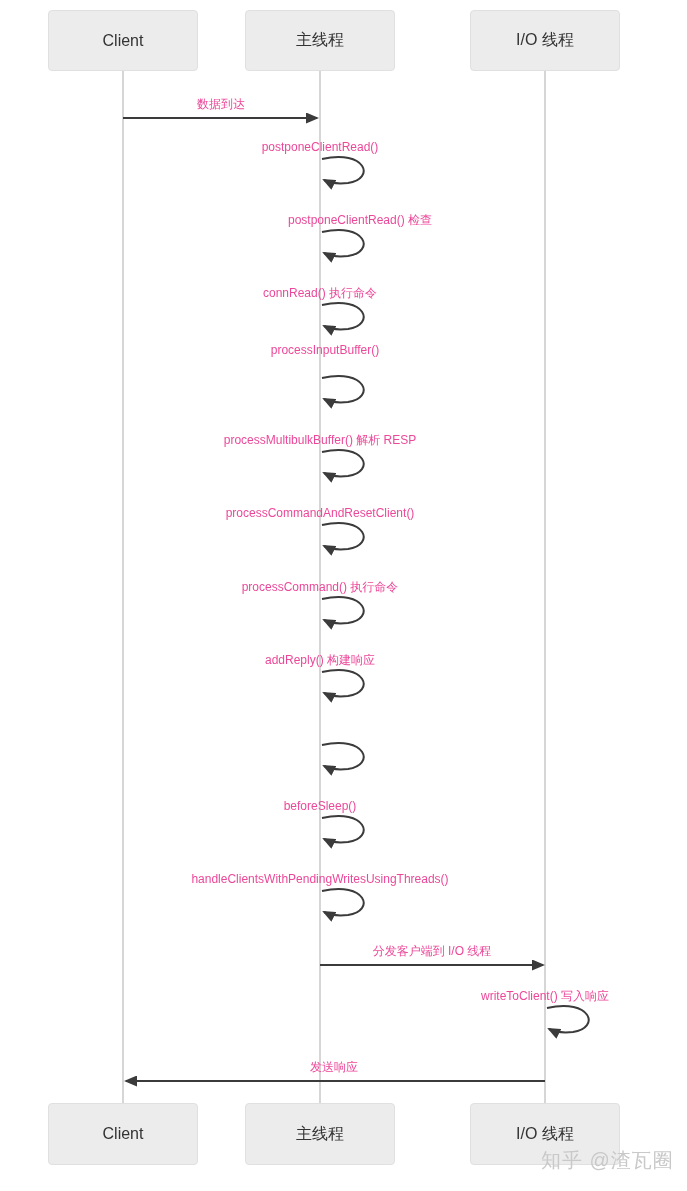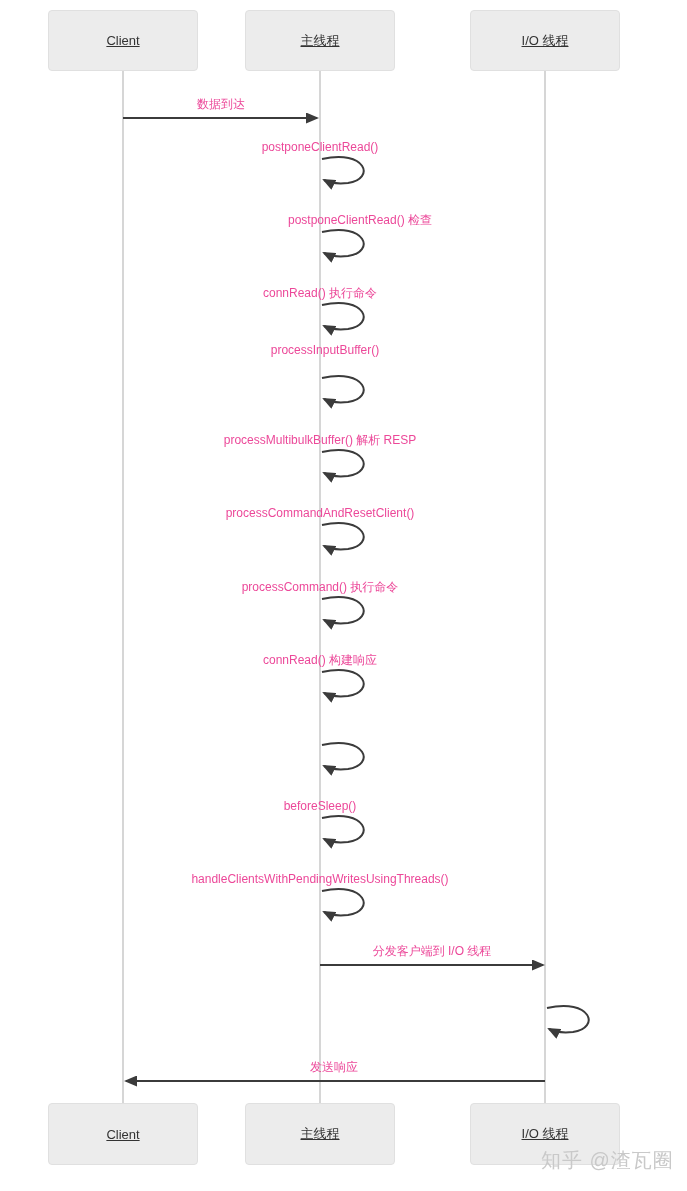--- a/index.html
+++ b/index.html
@@ -28,23 +28,22 @@
     position: absolute;
     width: 150px;
     height: 61px;
     background: #ececec;
     border: 1px solid #e0e0e0;
     border-radius: 4px;
     box-sizing: border-box;
     display: flex;
     align-items: center;
     justify-content: center;
-    font-size: 13px;
+    font-size: 16px;
     color: #333333;
-    text-decoration: underline;
   }
   .msg {
     position: absolute;
     transform: translateX(-50%);
     white-space: nowrap;
     font-size: 12px;
     line-height: 20px;
     height: 20px;
     color: #ec4899;
     text-align: right;
@@ -106,24 +105,25 @@
   </div>
 
   <div class="msg" style="left:221px; top:94px;">数据到达</div>
   <div class="msg" style="left:320px; top:137px;">postponeClientRead()</div>
   <div class="msg" style="left:320px; top:210px;margin-left:40px;">postponeClientRead() 检查</div>
   <div class="msg" style="left:320px; top:283px;">connRead() 执行命令</div>
   <div class="msg" style="left:320px; top:340px;padding-left:10px;">processInputBuffer()</div>
   <div class="msg" style="left:320px; top:503px;">processCommandAndResetClient()</div>
   <div class="msg" style="left:320px; top:430px;">processMultibulkBuffer() 解析 RESP</div>
   <div class="msg" style="left:320px; top:577px;">processCommand() 执行命令</div>
-  <div class="msg" style="left:320px; top:650px;">connRead() 构建响应</div>
+  <div class="msg" style="left:320px; top:650px;">addReply() 构建响应</div>
   <div class="msg" style="left:320px; top:796px;">beforeSleep()</div>
   <div class="msg" style="left:320px; top:869px;">handleClientsWithPendingWritesUsingThreads()</div>
   <div class="msg" style="left:432px; top:941px;">分发客户端到 I/O 线程</div>
+  <div class="msg" style="left:545px; top:986px;">writeToClient() 写入响应</div>
   <div class="msg" style="left:334px; top:1057px;">发送响应</div>
 
   <div class="actor" style="left:48px; top:1103px; height:62px;">
     <span>Client</span>
   </div>
   <div class="actor" style="left:245px; top:1103px; height:62px;">
     <span>主线程</span>
   </div>
   <div class="actor" style="left:470px; top:1103px; height:62px;">
     <span>I/O 线程</span>

